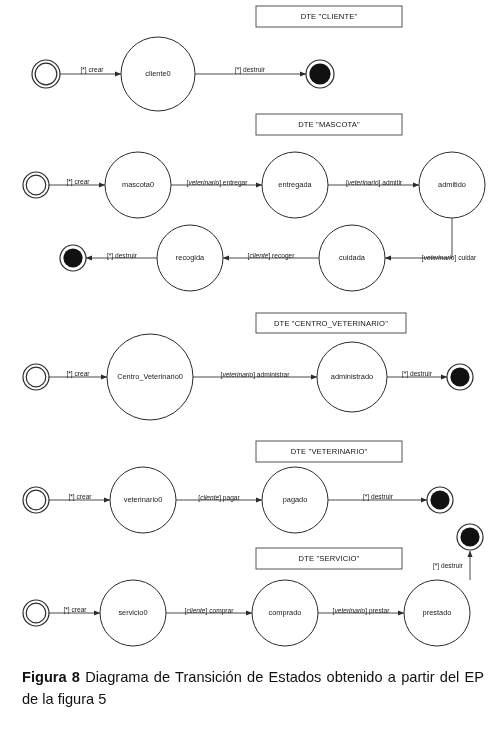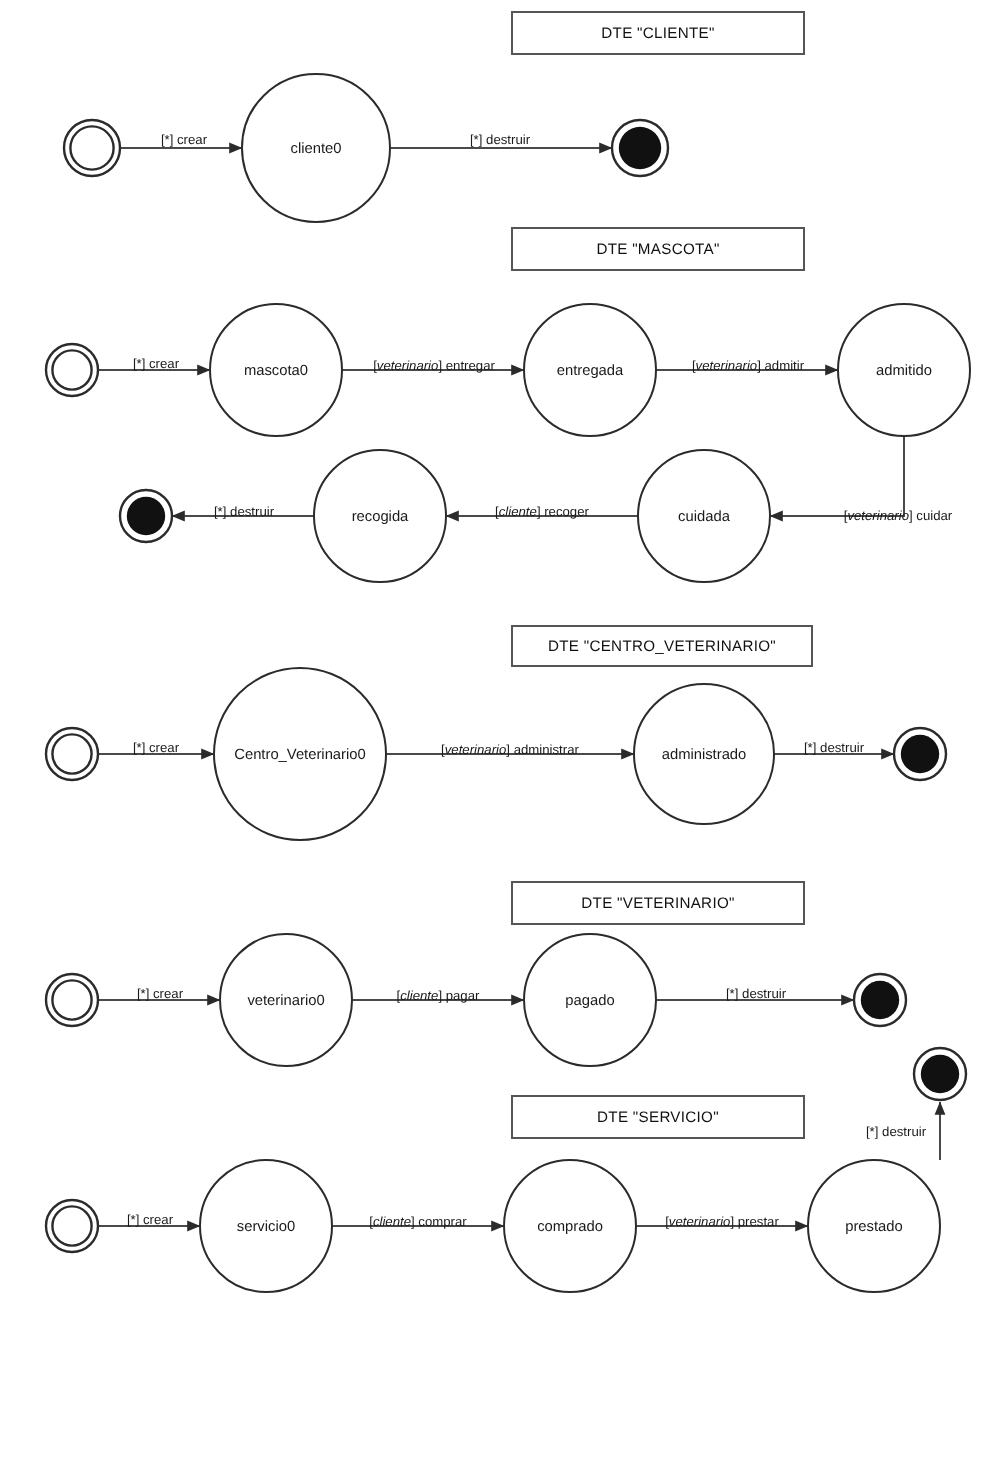--- a/index.html
+++ b/index.html
@@ -296,14 +296,18 @@
           <circle cx="285" cy="613" r="33" class="state-circle"></circle>
           <text x="285" y="613.5" class="state-label">comprado</text>
         </g>
         <g>
           <circle cx="437" cy="613" r="33" class="state-circle"></circle>
           <text x="437" y="613.5" class="state-label">prestado</text>
         </g>
       </g>
   </svg>
 
+  <div id="caption">
+    <span class="cap-strong">Figura 8</span>
+    <span>Diagrama de Transición de Estados obtenido a partir del EP de la figura 5</span>
+  </div>
 
 </div>
 
 </body></html>

